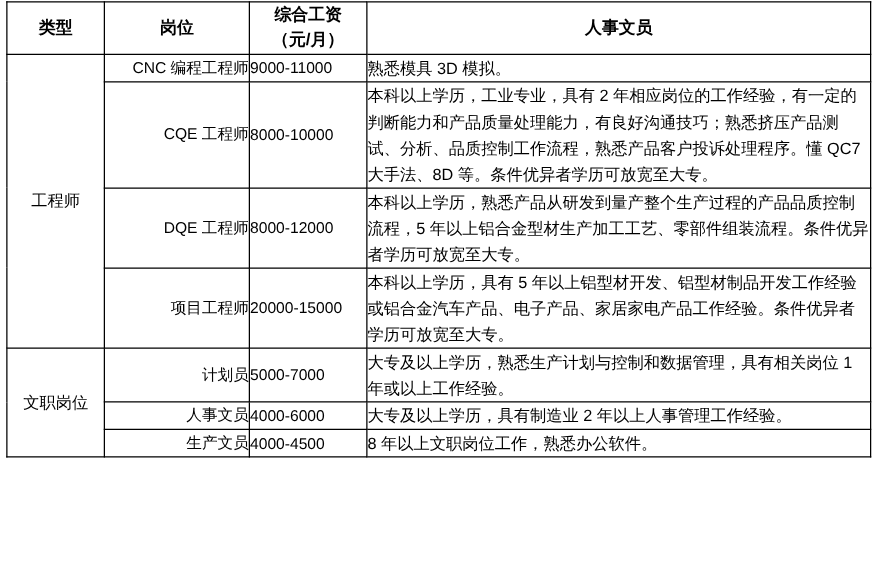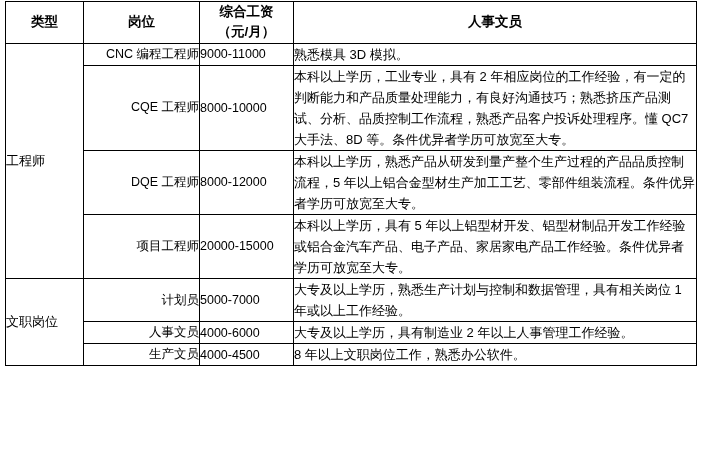--- a/index.html
+++ b/index.html
@@ -27,21 +27,21 @@
   }
   .hdr {
     text-align: center;
     font-weight: bold;
     font-size: 13.5px;
     padding: 7px 2px;
     line-height: 1.5;
   }
   .hdr .l2 { display: block; }
   .cat-cell {
-    text-align: left;
+    text-align: center;
     font-size: 13px;
     font-weight: normal;
     padding: 4px 2px;
   }
   .pos-cell {
     font-size: 12.5px;
     padding: 8px 0 8px 14px;
     text-align: right;
   }
   .sal-cell {

